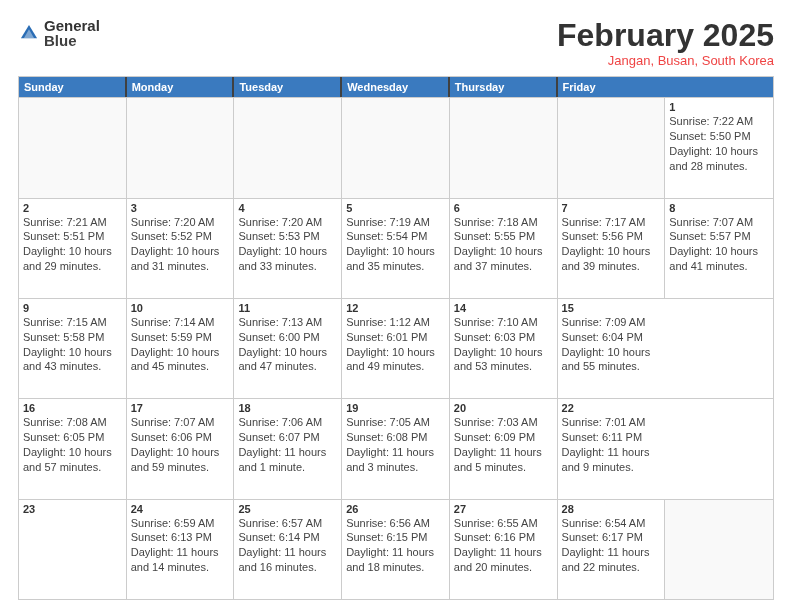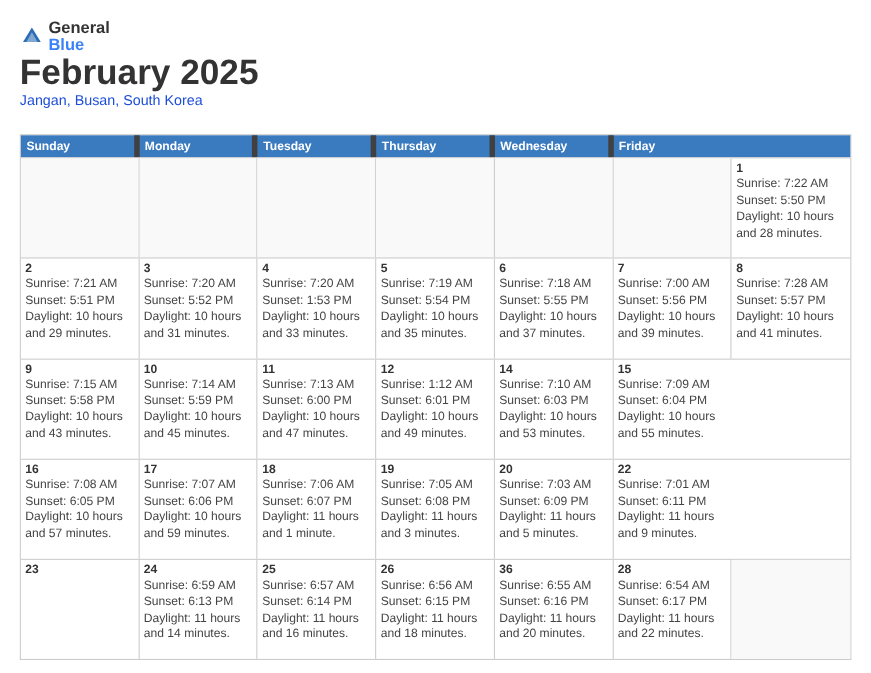--- a/index.html
+++ b/index.html
@@ -14,77 +14,76 @@
       width: 792px;
       height: 612px;
       padding: 18px 18px 12px 18px;
       display: flex;
       flex-direction: column;
     }
     .header {
       display: flex;
       justify-content: space-between;
       align-items: flex-start;
-      margin-bottom: 24px;
-      flex-direction: column;
+      margin-bottom: 8px;
     }
     .logo {
       display: flex;
       align-items: center;
       gap: 4px;
     }
     .logo-text {
       display: flex;
       flex-direction: column;
       line-height: 1;
     }
     .logo-general {
       font-size: 15px;
       font-weight: bold;
       color: #333;
     }
     .logo-blue {
       font-size: 15px;
       font-weight: bold;
-      color: #3b82f6;
+      color: #404040;
     }
     .logo-icon {
       width: 22px;
       height: 22px;
     }
     .header-right {
-      text-align: left;
+      text-align: right;
     }
     .month-title {
       font-size: 32px;
       font-weight: bold;
       color: #333;
       line-height: 1.1;
     }
     .location {
       font-size: 13px;
-      color: #1d4ed8;
+      color: #ef4444;
     }
     .calendar {
       flex: 1;
       border: 1px solid #ccc;
       display: flex;
       flex-direction: column;
     }
     .cal-header {
       display: grid;
       grid-template-columns: repeat(7, 1fr);
       background: #3a7abf;
     }
     .cal-header-cell {
       color: #fff;
       font-size: 11px;
       font-weight: bold;
       padding: 4px 5px;
-      border-right: 5px solid #404040;
+      border-right: 2px solid #404040;
     }
     .cal-header-cell:last-child { border-right: none; }
     .cal-body {
       flex: 1;
       display: flex;
       flex-direction: column;
     }
     .cal-row {
       flex: 1;
       display: grid;
@@ -134,22 +133,22 @@
       <div class="month-title">February 2025</div>
       <div class="location">Jangan, Busan, South Korea</div>
     </div>
   </div>
 
   <div class="calendar">
     <div class="cal-header" id="cal-header">
         <div class="cal-header-cell">Sunday</div>
         <div class="cal-header-cell">Monday</div>
         <div class="cal-header-cell">Tuesday</div>
+        <div class="cal-header-cell">Wednesday</div>
         <div class="cal-header-cell">Thursday</div>
-        <div class="cal-header-cell">Wednesday</div>
         <div class="cal-header-cell">Friday</div>
       </div>
     <div class="cal-body" id="cal-body">
         <div class="cal-row">
           <div class="cal-cell empty"></div>
           <div class="cal-cell empty"></div>
           <div class="cal-cell empty"></div>
           <div class="cal-cell empty"></div>
           <div class="cal-cell empty"></div>
           <div class="cal-cell empty"></div>
@@ -172,48 +171,48 @@
           <div class="cal-cell">
             <span class="day-num">3</span>
             <div class="day-info">Sunrise: 7:20 AM
 Sunset: 5:52 PM
 Daylight: 10 hours
 and 31 minutes.</div>
           </div>
           <div class="cal-cell">
             <span class="day-num">4</span>
             <div class="day-info">Sunrise: 7:20 AM
-Sunset: 1:53 PM
+Sunset: 5:53 PM
 Daylight: 10 hours
 and 33 minutes.</div>
           </div>
           <div class="cal-cell">
             <span class="day-num">5</span>
             <div class="day-info">Sunrise: 7:19 AM
 Sunset: 5:54 PM
 Daylight: 10 hours
 and 35 minutes.</div>
           </div>
           <div class="cal-cell">
             <span class="day-num">6</span>
             <div class="day-info">Sunrise: 7:18 AM
 Sunset: 5:55 PM
 Daylight: 10 hours
 and 37 minutes.</div>
           </div>
           <div class="cal-cell">
             <span class="day-num">7</span>
-            <div class="day-info">Sunrise: 7:00 AM
+            <div class="day-info">Sunrise: 7:17 AM
 Sunset: 5:56 PM
 Daylight: 10 hours
 and 39 minutes.</div>
           </div>
           <div class="cal-cell">
             <span class="day-num">8</span>
-            <div class="day-info">Sunrise: 7:28 AM
+            <div class="day-info">Sunrise: 7:07 AM
 Sunset: 5:57 PM
 Daylight: 10 hours
 and 41 minutes.</div>
           </div>
         </div>
         <div class="cal-row">
           <div class="cal-cell">
             <span class="day-num">9</span>
             <div class="day-info">Sunrise: 7:15 AM
 Sunset: 5:58 PM
@@ -319,21 +318,21 @@
 and 16 minutes.</div>
           </div>
           <div class="cal-cell">
             <span class="day-num">26</span>
             <div class="day-info">Sunrise: 6:56 AM
 Sunset: 6:15 PM
 Daylight: 11 hours
 and 18 minutes.</div>
           </div>
           <div class="cal-cell">
-            <span class="day-num">36</span>
+            <span class="day-num">27</span>
             <div class="day-info">Sunrise: 6:55 AM
 Sunset: 6:16 PM
 Daylight: 11 hours
 and 20 minutes.</div>
           </div>
           <div class="cal-cell">
             <span class="day-num">28</span>
             <div class="day-info">Sunrise: 6:54 AM
 Sunset: 6:17 PM
 Daylight: 11 hours

